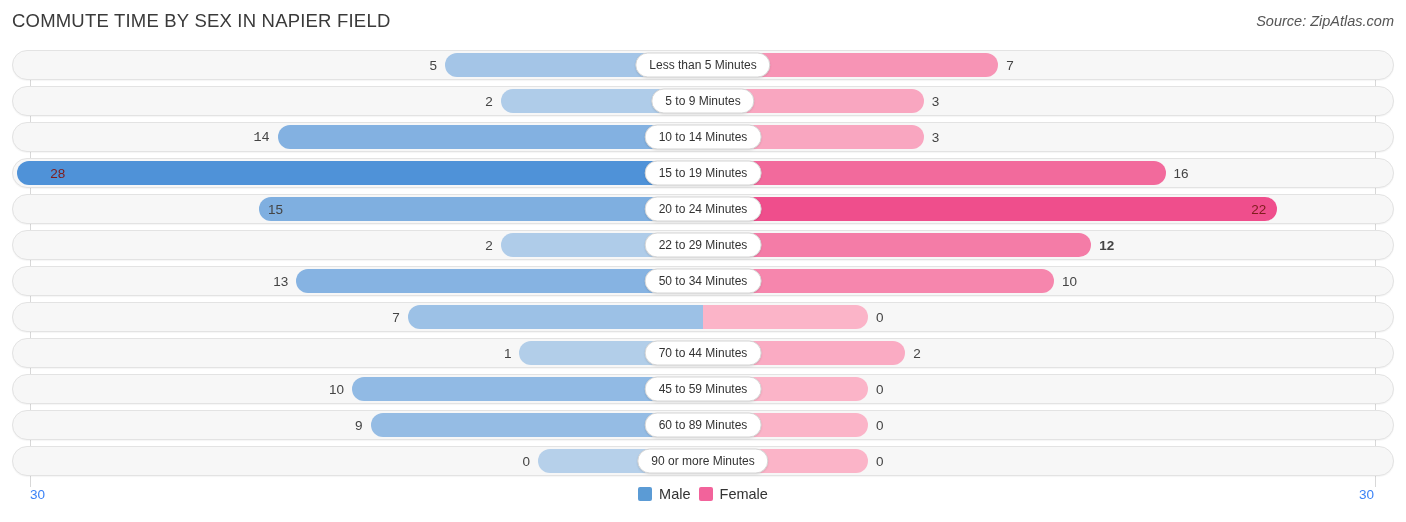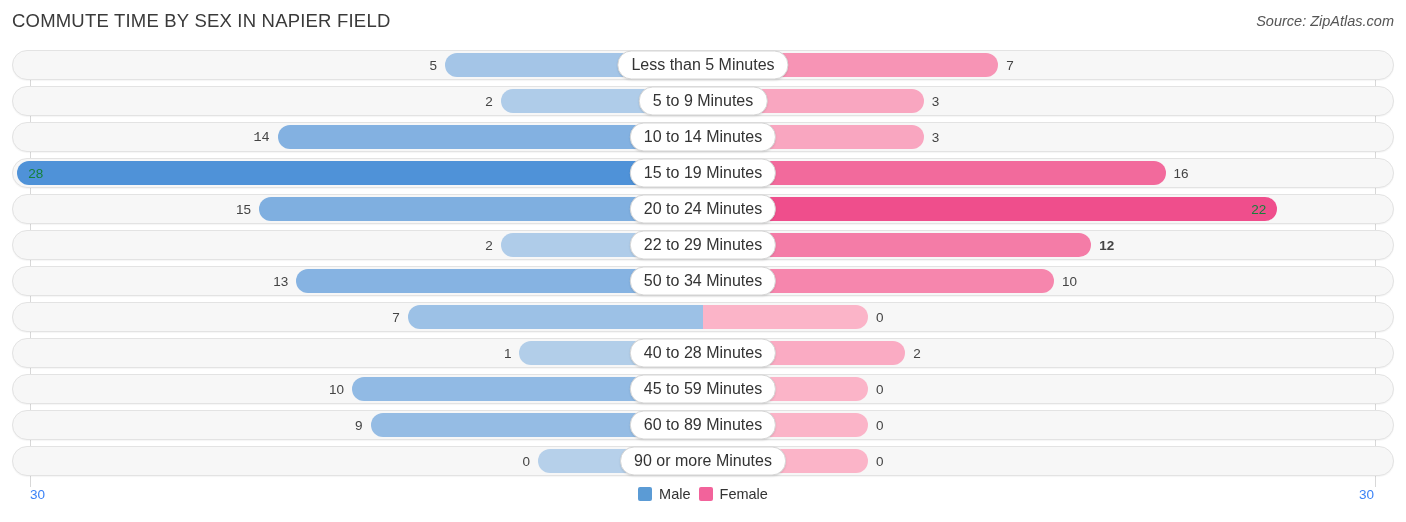--- a/index.html
+++ b/index.html
@@ -62,30 +62,30 @@
     background:#f9a8c0;
   }
   
   .bar.male{border-top-left-radius:12px;border-bottom-left-radius:12px;}
   .bar.female{border-top-right-radius:12px;border-bottom-right-radius:12px;}
 
   .vlabel{
     position:absolute;top:50%;transform:translateY(-50%);
     font-size:13.5px;color:#444;white-space:nowrap;
   }
-  .vlabel.inside{color:#15803d;}
+  .vlabel.inside{color:#7f1d1d;margin-left:22px;}
 
   .catpill{
     position:absolute;left:50%;top:50%;
     transform:translate(-50%,-50%);
     background:#ffffff;
     border:1px solid #d5d5d5;
     border-radius:14px;
     padding:4px 13px 5px;
-    font-size:16px;color:#333;
+    font-size:12px;color:#333;
     white-space:nowrap;
     box-shadow:0 1px 2px rgba(0,0,0,.10);
     z-index:3;
   }
 
   
   .axis{
     position:absolute;top:487px;font-size:13.5px;color:#3b82f6;
   }
   .axis.left{left:30px;}
@@ -144,21 +144,21 @@
             <div class="bar female" style="width: 462.6px; background: rgb(242, 106, 156);"></div>
             <div class="vlabel inside" style="left: 15.2px;">28</div>
             <div class="vlabel" style="left: 1160.6px;">16</div>
             <div class="catpill">15 to 19 Minutes</div>
           </div>
         </div>
         <div class="row">
           <div class="barwrap">
             <div class="bar male" style="width: 444px; background: rgb(127, 175, 224);"></div>
             <div class="bar female" style="width: 574.2px; background: rgb(239, 78, 140);"></div>
-            <div class="vlabel" style="right: 1142px; text-align: right;">15</div>
+            <div class="vlabel" style="right: 1110px; text-align: right;">15</div>
             <div class="vlabel inside" style="right: 126.8px;">22</div>
             <div class="catpill">20 to 24 Minutes</div>
           </div>
         </div>
         <div class="row">
           <div class="barwrap">
             <div class="bar male" style="width: 202.2px; background: rgb(175, 204, 233);"></div>
             <div class="bar female" style="width: 388.2px; background: rgb(244, 124, 167);"></div>
             <div class="vlabel" style="right: 900.2px;">2</div>
             <div class="vlabel" style="left: 1086.2px; font-weight: bold;">12</div>
@@ -181,21 +181,21 @@
             <div class="vlabel" style="right: 993.2px;">7</div>
             <div class="vlabel" style="left: 863px;">0</div>
           </div>
         </div>
         <div class="row">
           <div class="barwrap">
             <div class="bar male" style="width: 183.6px; background: rgb(178, 206, 233);"></div>
             <div class="bar female" style="width: 202.2px; background: rgb(250, 171, 195);"></div>
             <div class="vlabel" style="right: 881.6px;">1</div>
             <div class="vlabel" style="left: 900.2px;">2</div>
-            <div class="catpill">40 to 28 Minutes</div>
+            <div class="catpill">70 to 44 Minutes</div>
           </div>
         </div>
         <div class="row">
           <div class="barwrap">
             <div class="bar male" style="width: 351px; background: rgb(145, 186, 228);"></div>
             <div class="bar female" style="width: 165px; background: rgb(251, 180, 200);"></div>
             <div class="vlabel" style="right: 1049px;">10</div>
             <div class="vlabel" style="left: 863px;">0</div>
             <div class="catpill">45 to 59 Minutes</div>
           </div>

